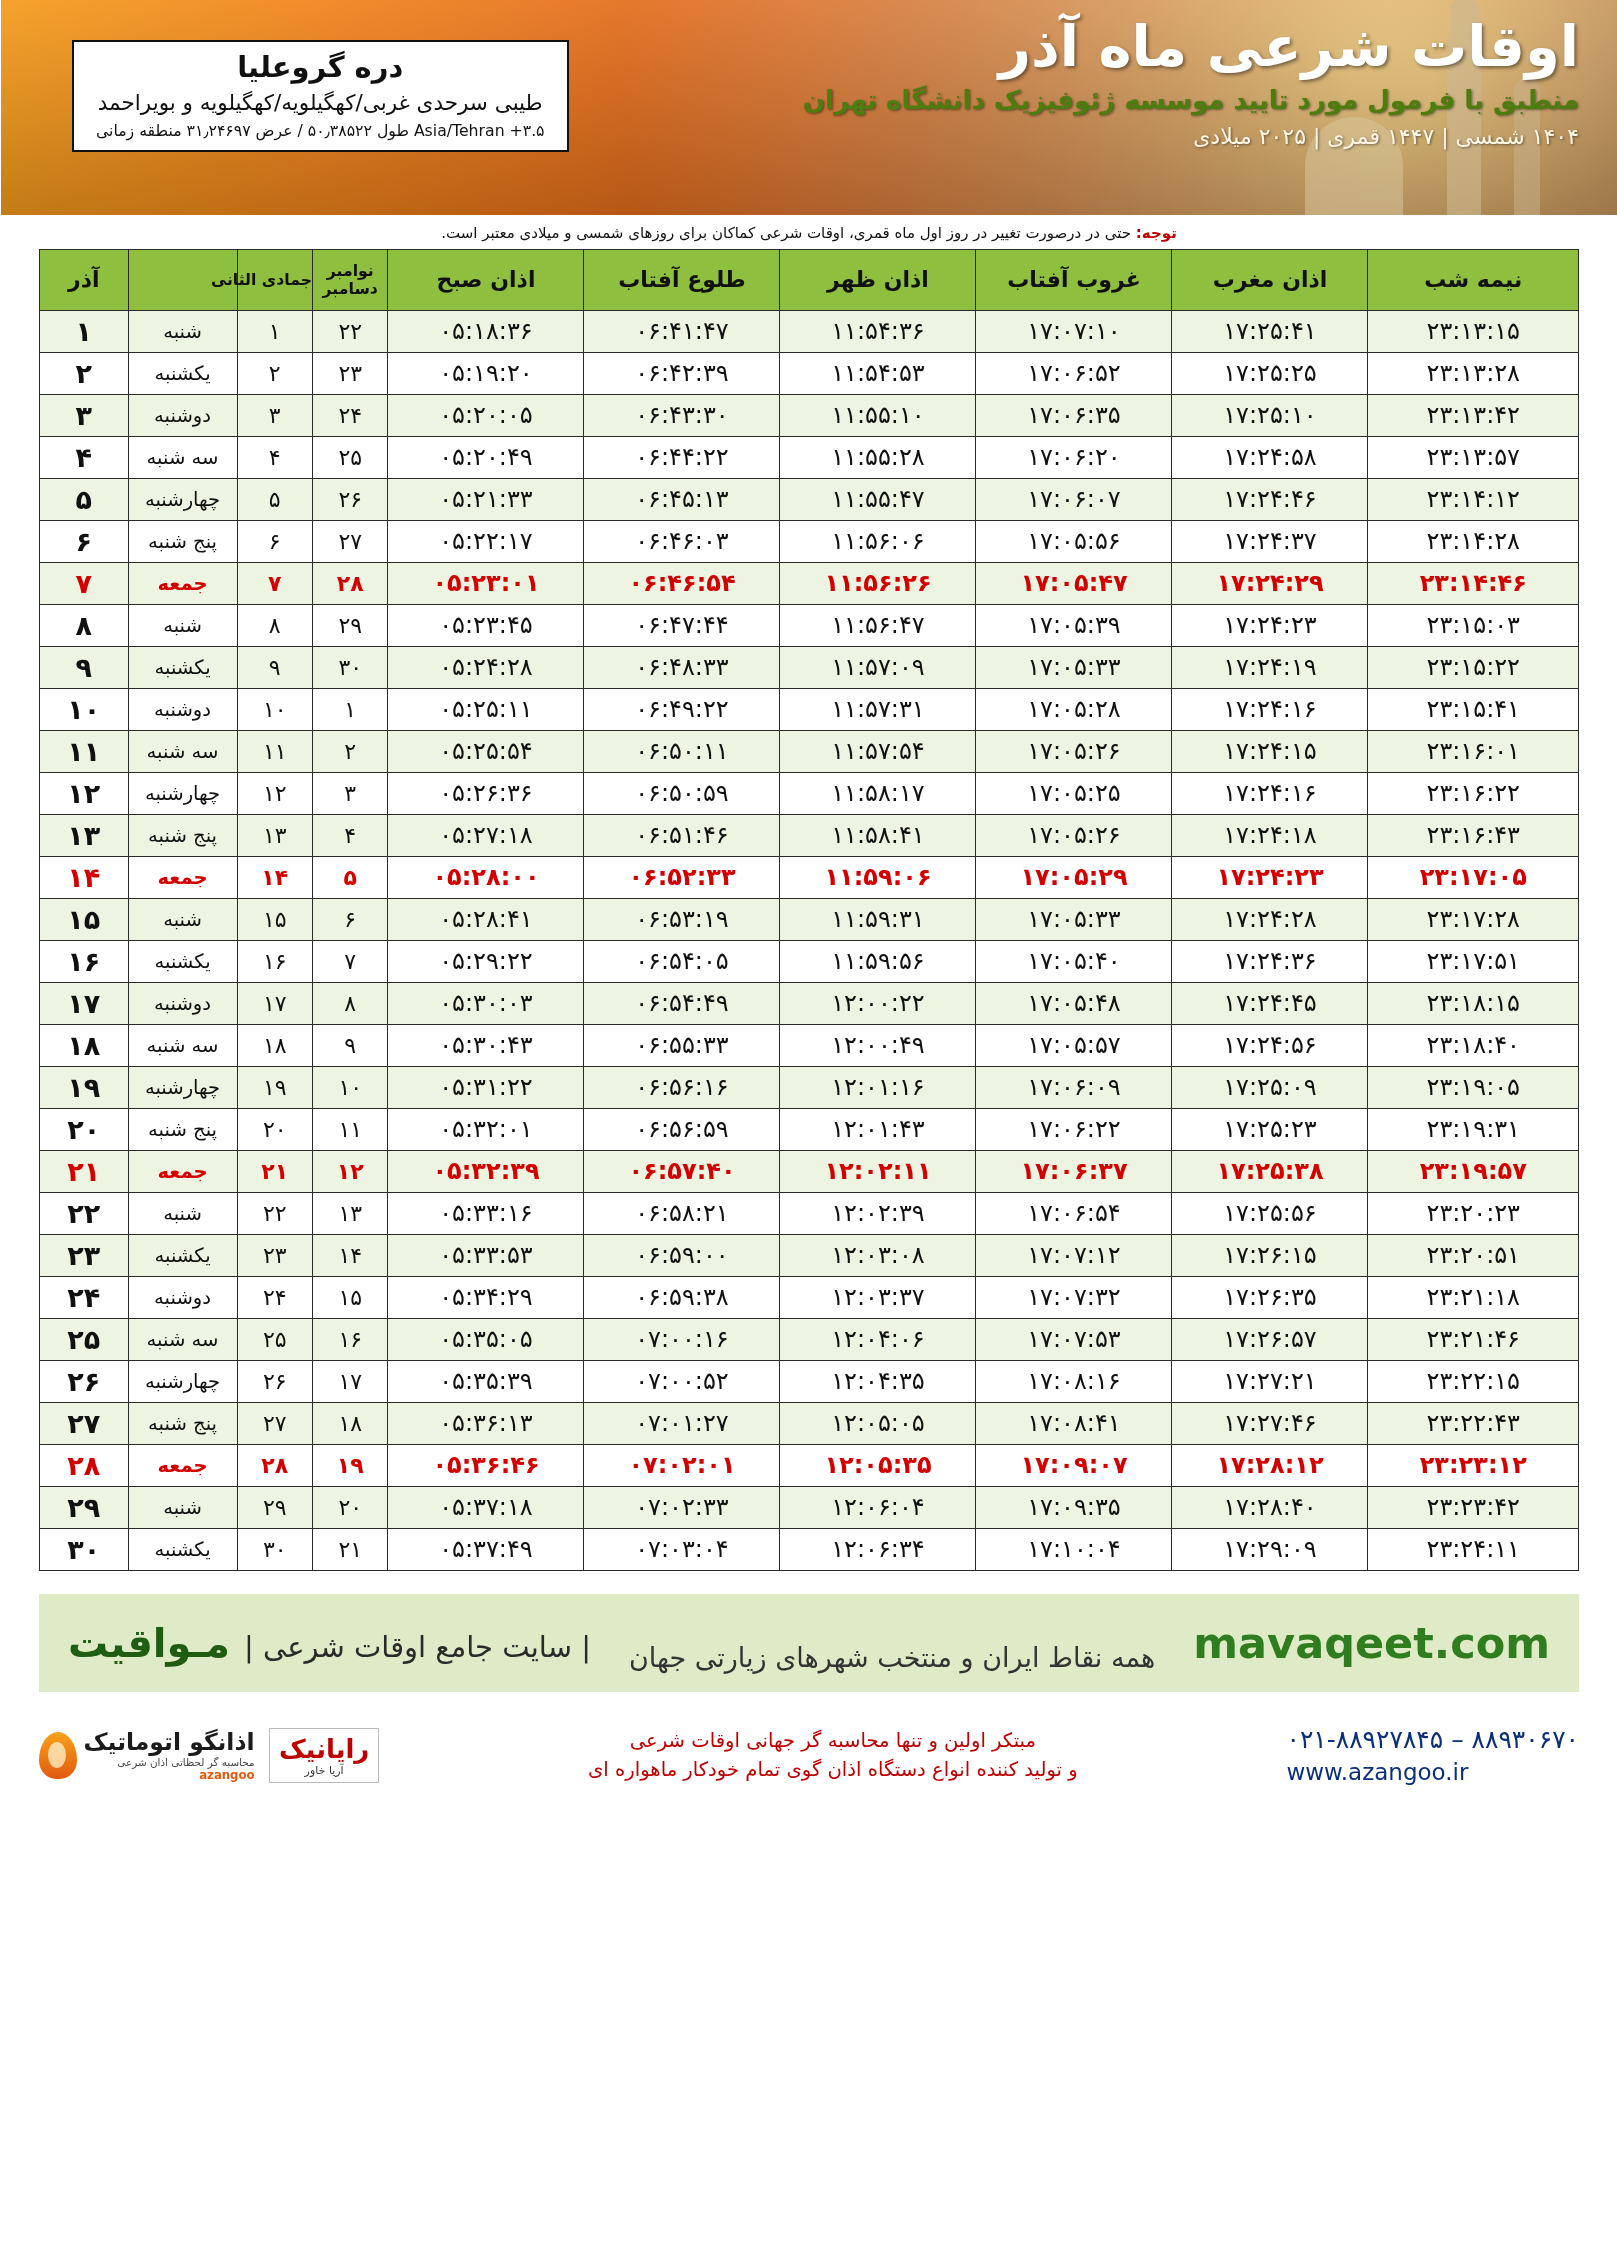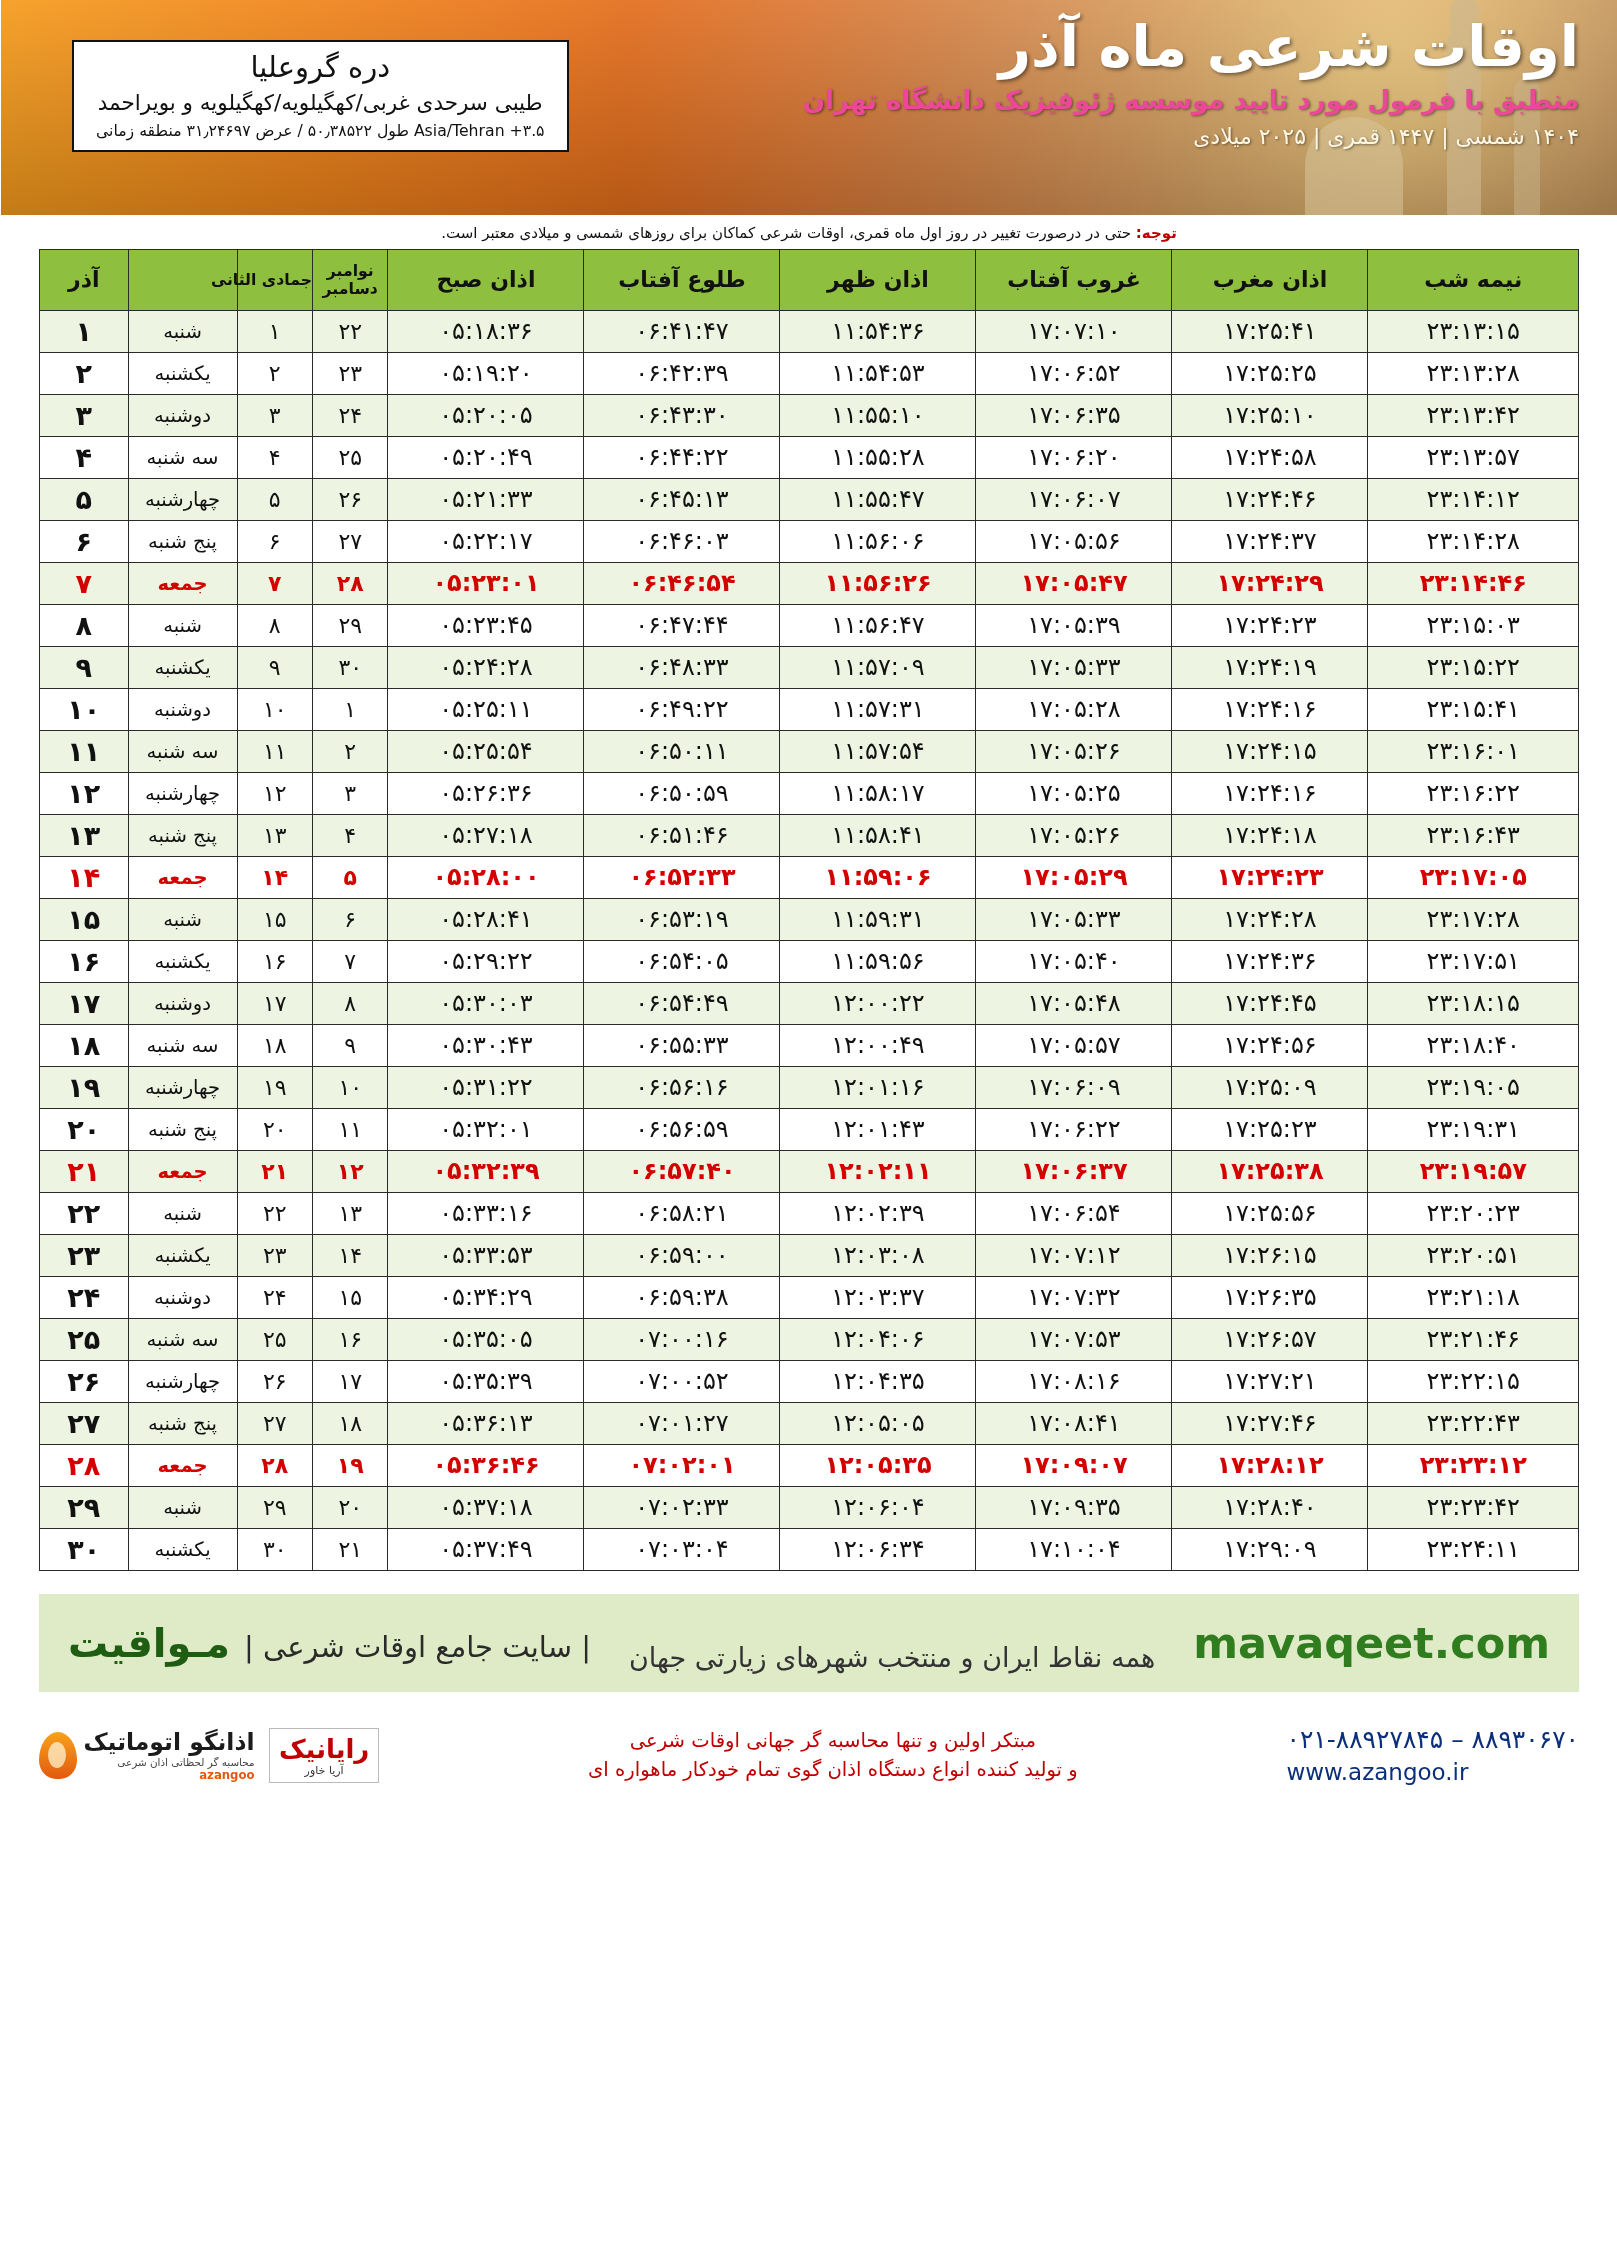--- a/index.html
+++ b/index.html
@@ -56,39 +56,39 @@
   .header-titles {
     position:absolute; right:39px; top:18px; text-align:right; z-index:4;
   }
   .h-title {
     font-size:56px; font-weight:bold; color:#ffffff;
     text-shadow:2px 2px 3.9px rgba(0,0,0,.45);
     line-height:1.05;
     font-family:"DejaVu Sans", sans-serif;
   }
   .h-sub {
-    font-size:26px; font-weight:bold; color:#ec4899;
+    font-size:26px; font-weight:bold; color:#4d7c0f;
     text-shadow:1.3px 1.3px 2.6px rgba(0,0,0,.45);
     margin-top:7.8px;
   }
   .h-sub2 {
     font-size:22px; color:#fff7e6;
     text-shadow:1.3px 1.3px 2.6px rgba(0,0,0,.45);
     margin-top:9px;
   }
 
   
   .loc-box {
     position:absolute; left:72px; top:40px; z-index:5;
     border:2px solid #111; background:#ffffff;
     padding:9px 22px 10.4px 22px;
     text-align:center;
     min-width:281px;
   }
-  .loc-title { font-size:29px; font-weight:normal; color:#111; line-height:1.15; }
+  .loc-title { font-size:29px; font-weight:bold; color:#111; line-height:1.15; }
   .loc-sub { font-size:21.5px; color:#111; margin-top:5.2px; }
   .loc-coord { font-size:15.7px; color:#111; margin-top:6.5px; direction:ltr; }
 
   
   .note {
     padding:9px 39px 6.5px 39px;
     text-align:center;
     font-size:15px; color:#111;
     background:#fff;
   }

